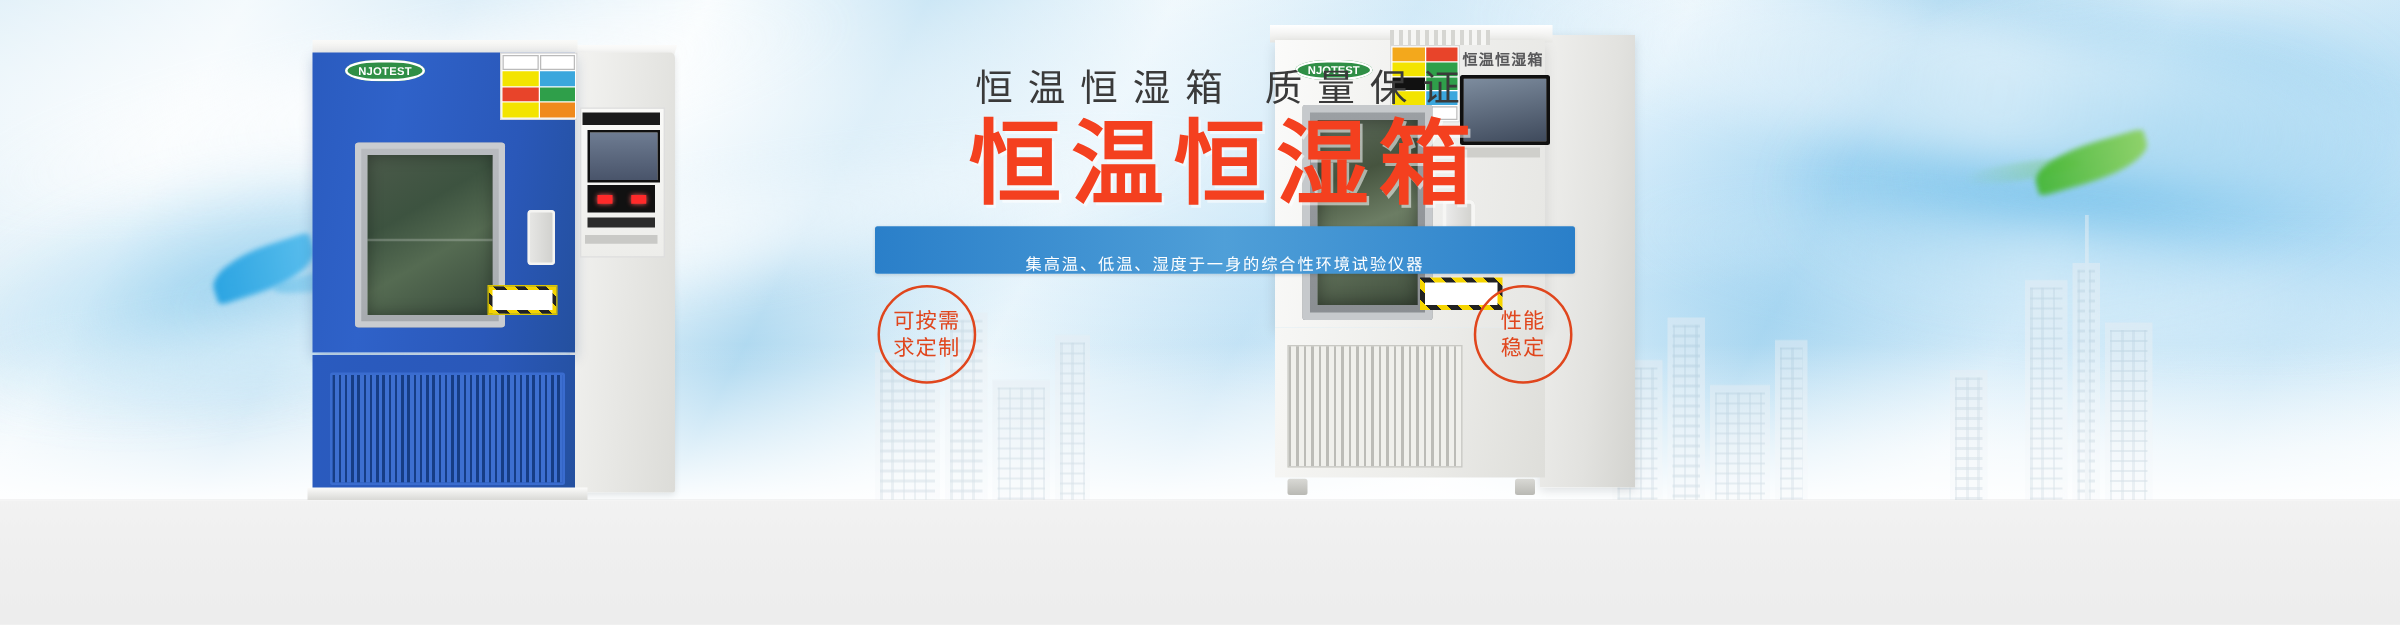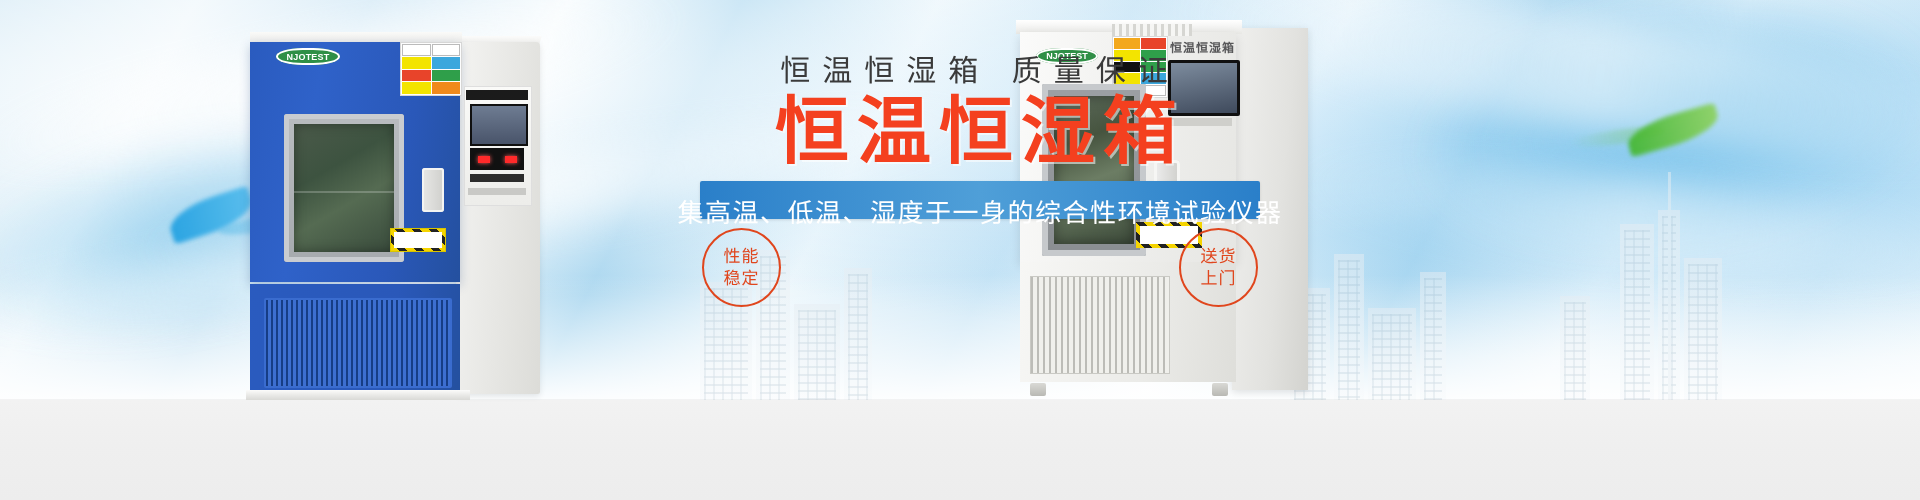--- a/index.html
+++ b/index.html
@@ -163,21 +163,21 @@
   .copy{position:absolute;left:700px;top:46px;width:560px;}
   .eyebrow{font-size:30px;color:#3a3a3a;letter-spacing:12px;text-align:center;
     font-family:"DejaVu Sans","Liberation Sans",sans-serif;white-space:nowrap;}
   .headline{margin-top:4px;font-size:74px;line-height:1.02;font-weight:bold;color:#f4401f;
     letter-spacing:8px;text-align:center;white-space:nowrap;
     text-shadow:2px 2px 0 rgba(255,255,255,.55);}
   .subbar{margin-top:12px;height:38px;border-radius:2px;
     background:linear-gradient(90deg,#2a7fc9 0%,#4f9fd8 50%,#2a7fc9 100%);
     display:flex;align-items:center;justify-content:center;
     box-shadow:0 1px 3px rgba(0,0,0,.12);}
-  .subbar span{color:#ffffff;font-size:26px;letter-spacing:1.5px;white-space:nowrap;margin-top:20px;}
+  .subbar span{color:#ffffff;font-size:13px;letter-spacing:1.5px;white-space:nowrap;margin-top:20px;}
 
   .badges{position:absolute;left:702px;top:228px;width:556px;display:flex;
     justify-content:space-between;align-items:center;}
   .badge{width:75px;height:75px;border-radius:50%;border:2px solid #e0461d;
     display:flex;flex-direction:column;align-items:center;justify-content:center;
     color:#e0461d;font-size:17px;line-height:1.28;letter-spacing:1px;background:transparent;}
   .badge b{font-weight:normal;display:block;white-space:nowrap;}
 
   .cta{position:absolute;left:868px;top:434px;width:186px;height:40px;border-radius:20px;
     background:linear-gradient(180deg,#fa5f28 0%,#f2491c 100%);
@@ -301,23 +301,23 @@
   <div class="copy">
     <div class="eyebrow">恒温恒湿箱  质量保证</div>
     <div class="headline">恒温恒湿箱</div>
     <div class="subbar">
       <span>集高温、低温、湿度于一身的综合性环境试验仪器</span>
     </div>
   </div>
 
   <div class="badges">
     <div class="badge">
+      <b>可按需</b>
+      <b>求定制</b>
+    </div>
+    <div class="badge">
       <b>性能</b>
       <b>稳定</b>
     </div>
-    <div class="badge">
-      <b>送货</b>
-      <b>上门</b>
-    </div>
   </div>
 
 
 </div>
 
 </body></html>

